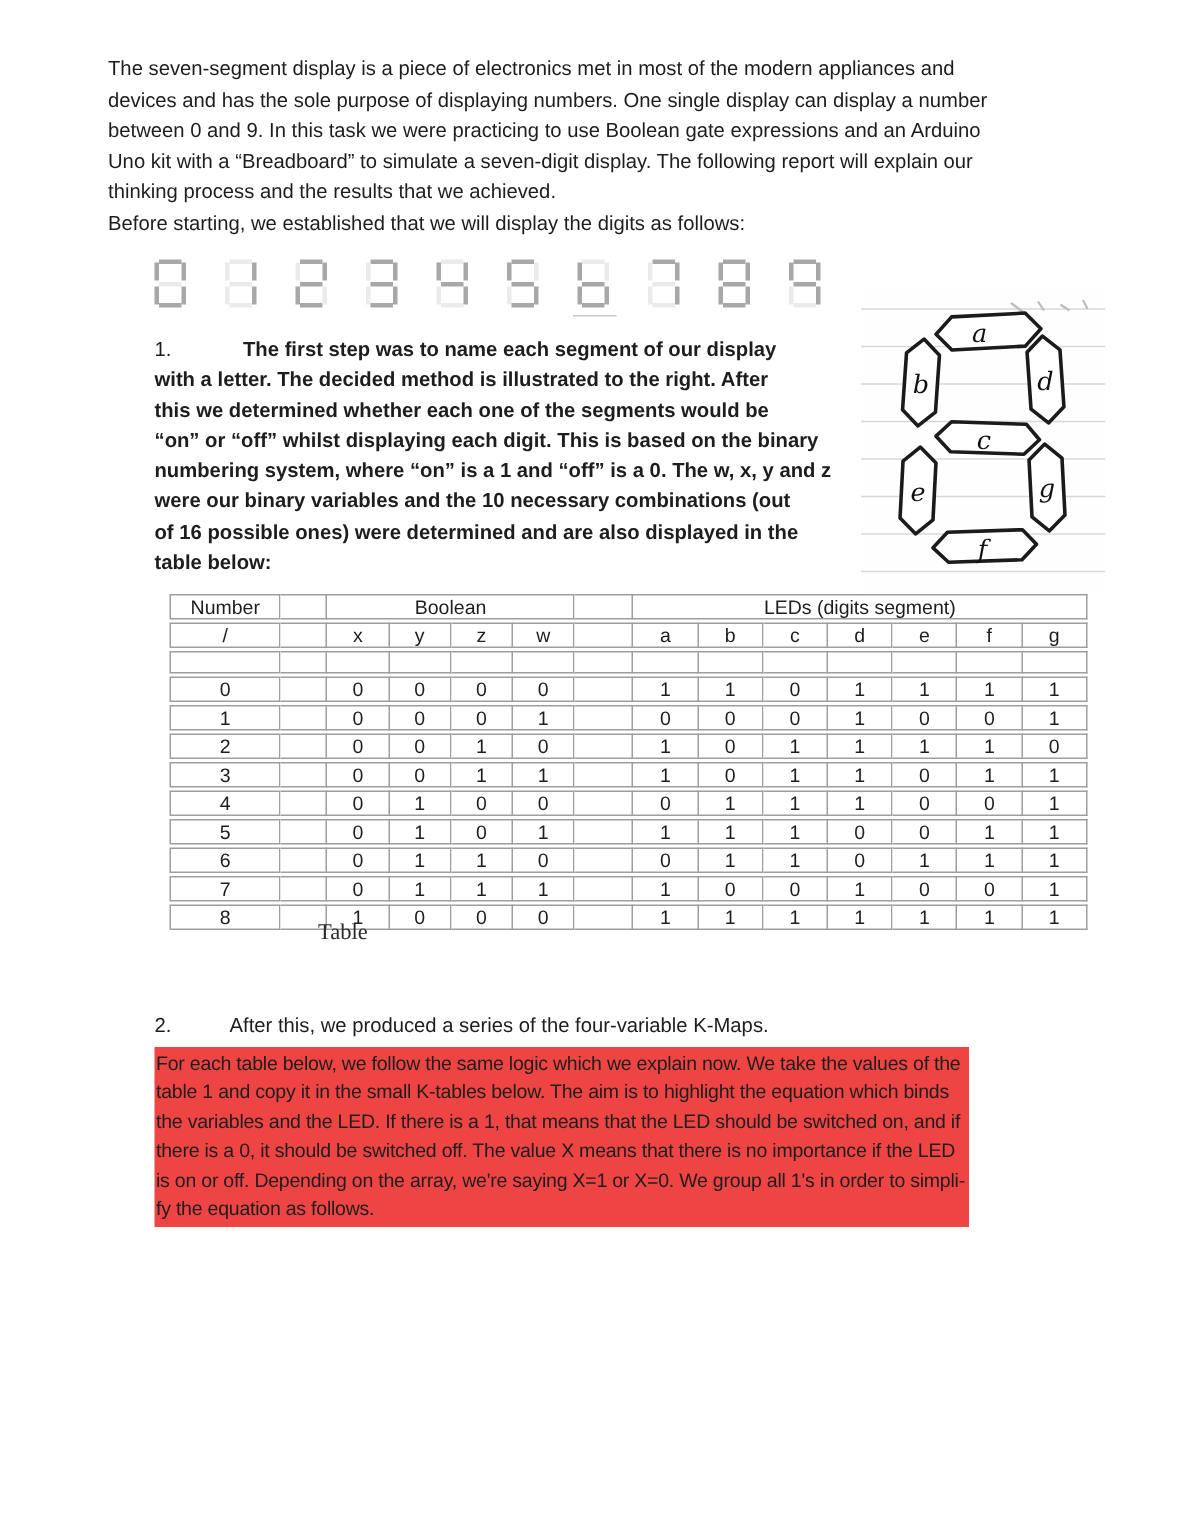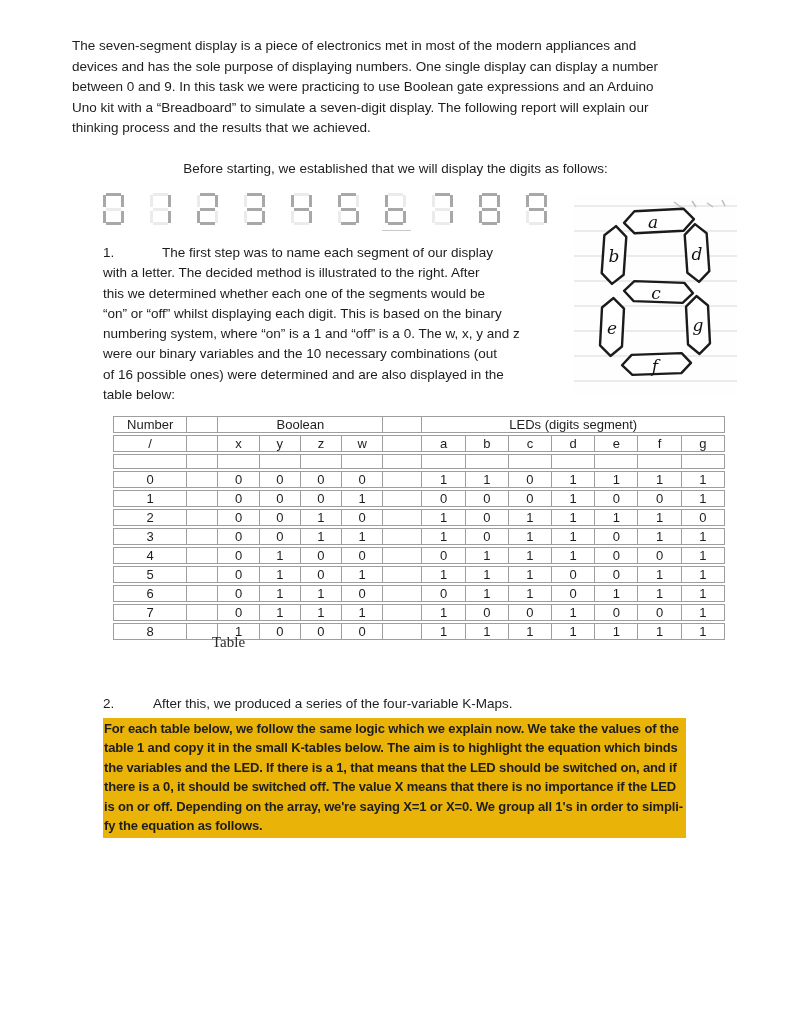--- a/index.html
+++ b/index.html
@@ -2,62 +2,62 @@
 <html><head>
 <meta charset="utf-8">
 <style>
   html,body{margin:0;padding:0;background:#fff;}
   .page{
     position:relative;width:791px;height:1023px;background:#ffffff;
     font-family:"Liberation Sans",sans-serif;color:#1d1d1d;overflow:hidden;
   }
   .content{padding:36px 72px 0 72px;}
   .para{white-space:pre;font-size:13.5px;line-height:20.5px;margin:0;}
-  .before-line{margin-top:20px;font-size:13.5px;line-height:20.5px;text-align:center;}
+  .before-line{margin-top:0;font-size:13.5px;line-height:20.5px;}
   
   .digit-strip{margin:14px 0 0 31px;height:38px;}
   .sseg{position:relative;display:inline-block;width:21px;height:32px;margin-right:26px;vertical-align:top;}
   .sg{position:absolute;display:block;}
   .sg.on{background:#a8a8a8;}
   .sg.off{background:#ebebeb;}
   .sg-a{top:0;left:3px;right:3px;height:3px;}
   .sg-c{top:14.5px;left:3px;right:3px;height:3px;}
   .sg-f{bottom:0;left:3px;right:3px;height:3px;}
   .sg-b{left:0;top:2px;width:3px;height:12px;}
   .sg-d{right:0;top:2px;width:3px;height:12px;}
   .sg-e{left:0;top:18px;width:3px;height:12px;}
   .sg-g{right:0;top:18px;width:3px;height:12px;}
   .sseg.u::after{content:"";position:absolute;left:-3px;right:-5px;bottom:-6px;height:1px;background:#c9c9c9;}
   
   .list-item{position:relative;margin-left:31px;font-size:13.5px;line-height:20.3px;}
   .item1{margin-top:12px;width:482px;}
   .item2{margin-top:52px;}
   .li-num{position:absolute;left:0;top:0;}
   .li-text{white-space:pre;}
-  .item1 .li-text{text-indent:59px;}
+  .item1 .li-text{text-indent:59px;font-weight:bold;}
   .item2 .li-text{text-indent:50px;}
   
   .figure{position:absolute;left:574px;top:194px;width:163px;height:201px;background:#fefefe;}
   
   .table-wrap{position:relative;margin-top:9px;}
   table.truth{border-collapse:separate;border-spacing:0 2px;table-layout:fixed;width:612px;font-size:13px;margin-left:41px;}
   table.truth td{
     border:1px solid #9e9e9e;border-left:none;height:17px;text-align:center;
     padding:0;box-sizing:border-box;background:#fff;overflow:visible;
   }
   table.truth td:first-child{border-left:1px solid #9e9e9e;}
   table.truth tr.empty td{height:15px;}
   .table-caption{
     position:absolute;left:140px;top:calc(100% - 8px);
     font-family:"Liberation Serif",serif;font-size:15px;color:#2a2a2a;
   }
   
   .highlight{
-    display:inline-block;margin:3px 0 0 31px;background:#eab308;
-    font-size:13px;line-height:19.5px;font-weight:700;letter-spacing:-0.15px;
+    display:inline-block;margin:3px 0 0 31px;background:#ef4444;
+    font-size:13px;line-height:19.5px;font-weight:400;letter-spacing:-0.15px;
     white-space:pre;padding:1px 3px 2px 1px;
   }
 </style>
 </head>
 <body>
 
 <div class="page">
   <div class="content">
 
     <p class="para">The seven-segment display is a piece of electronics met in most of the modern appliances and

